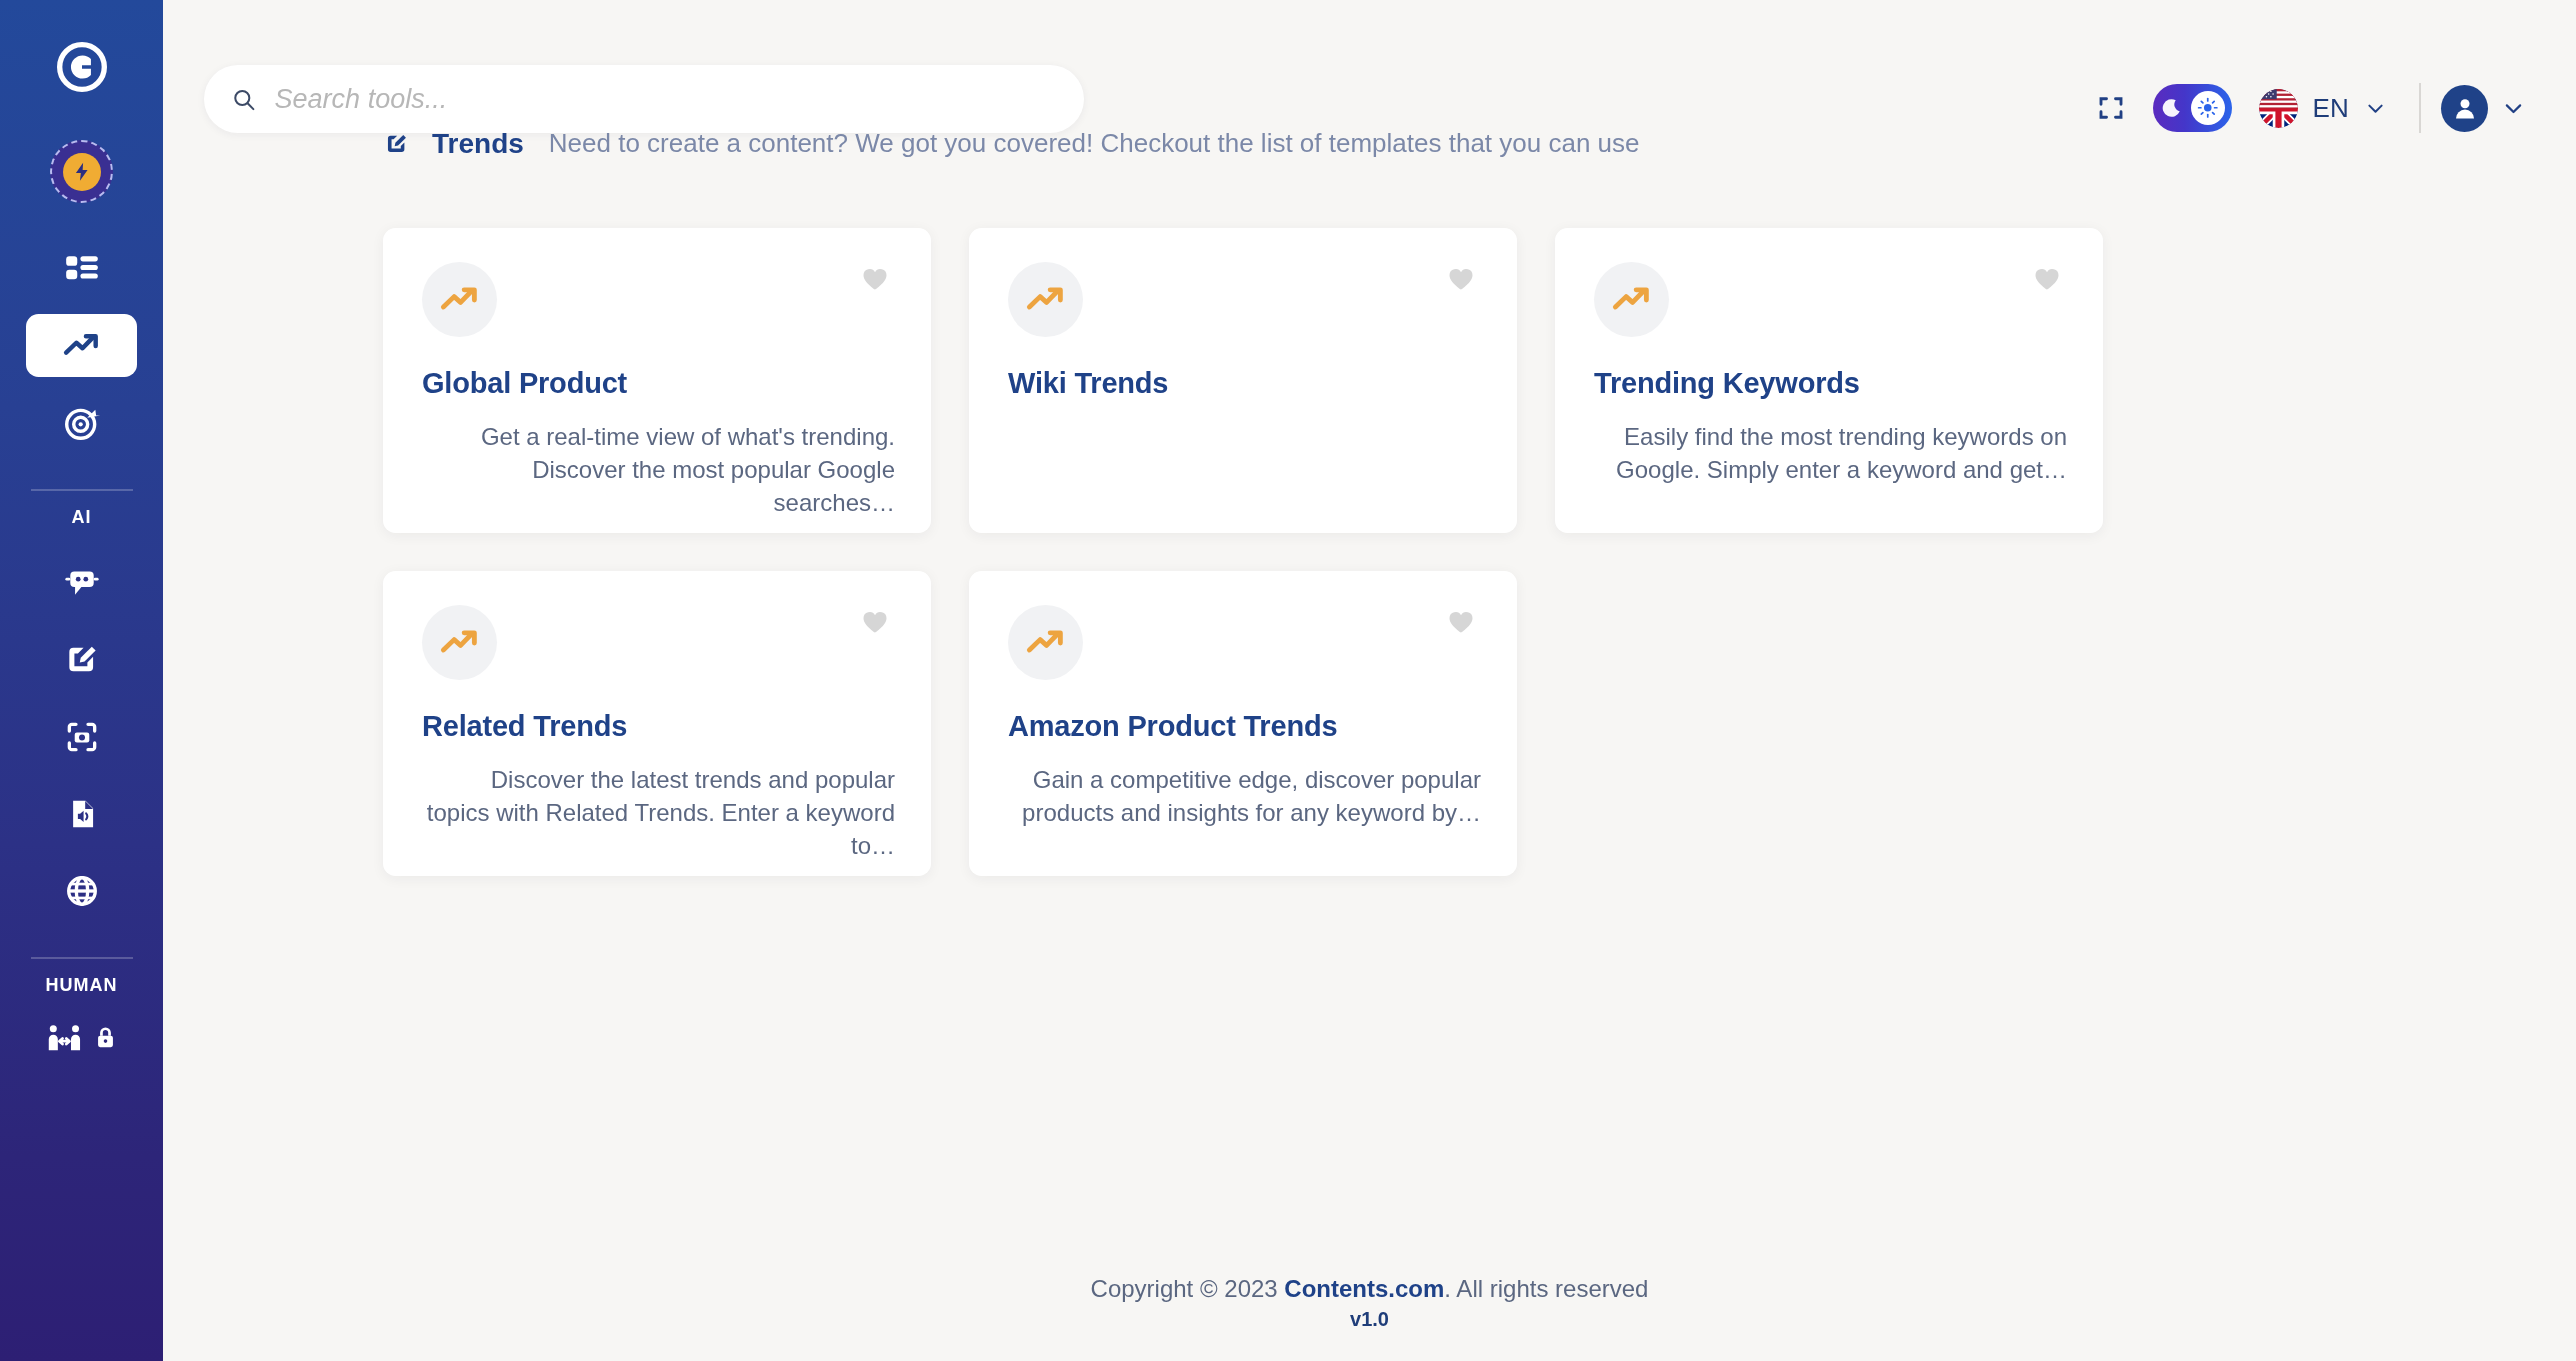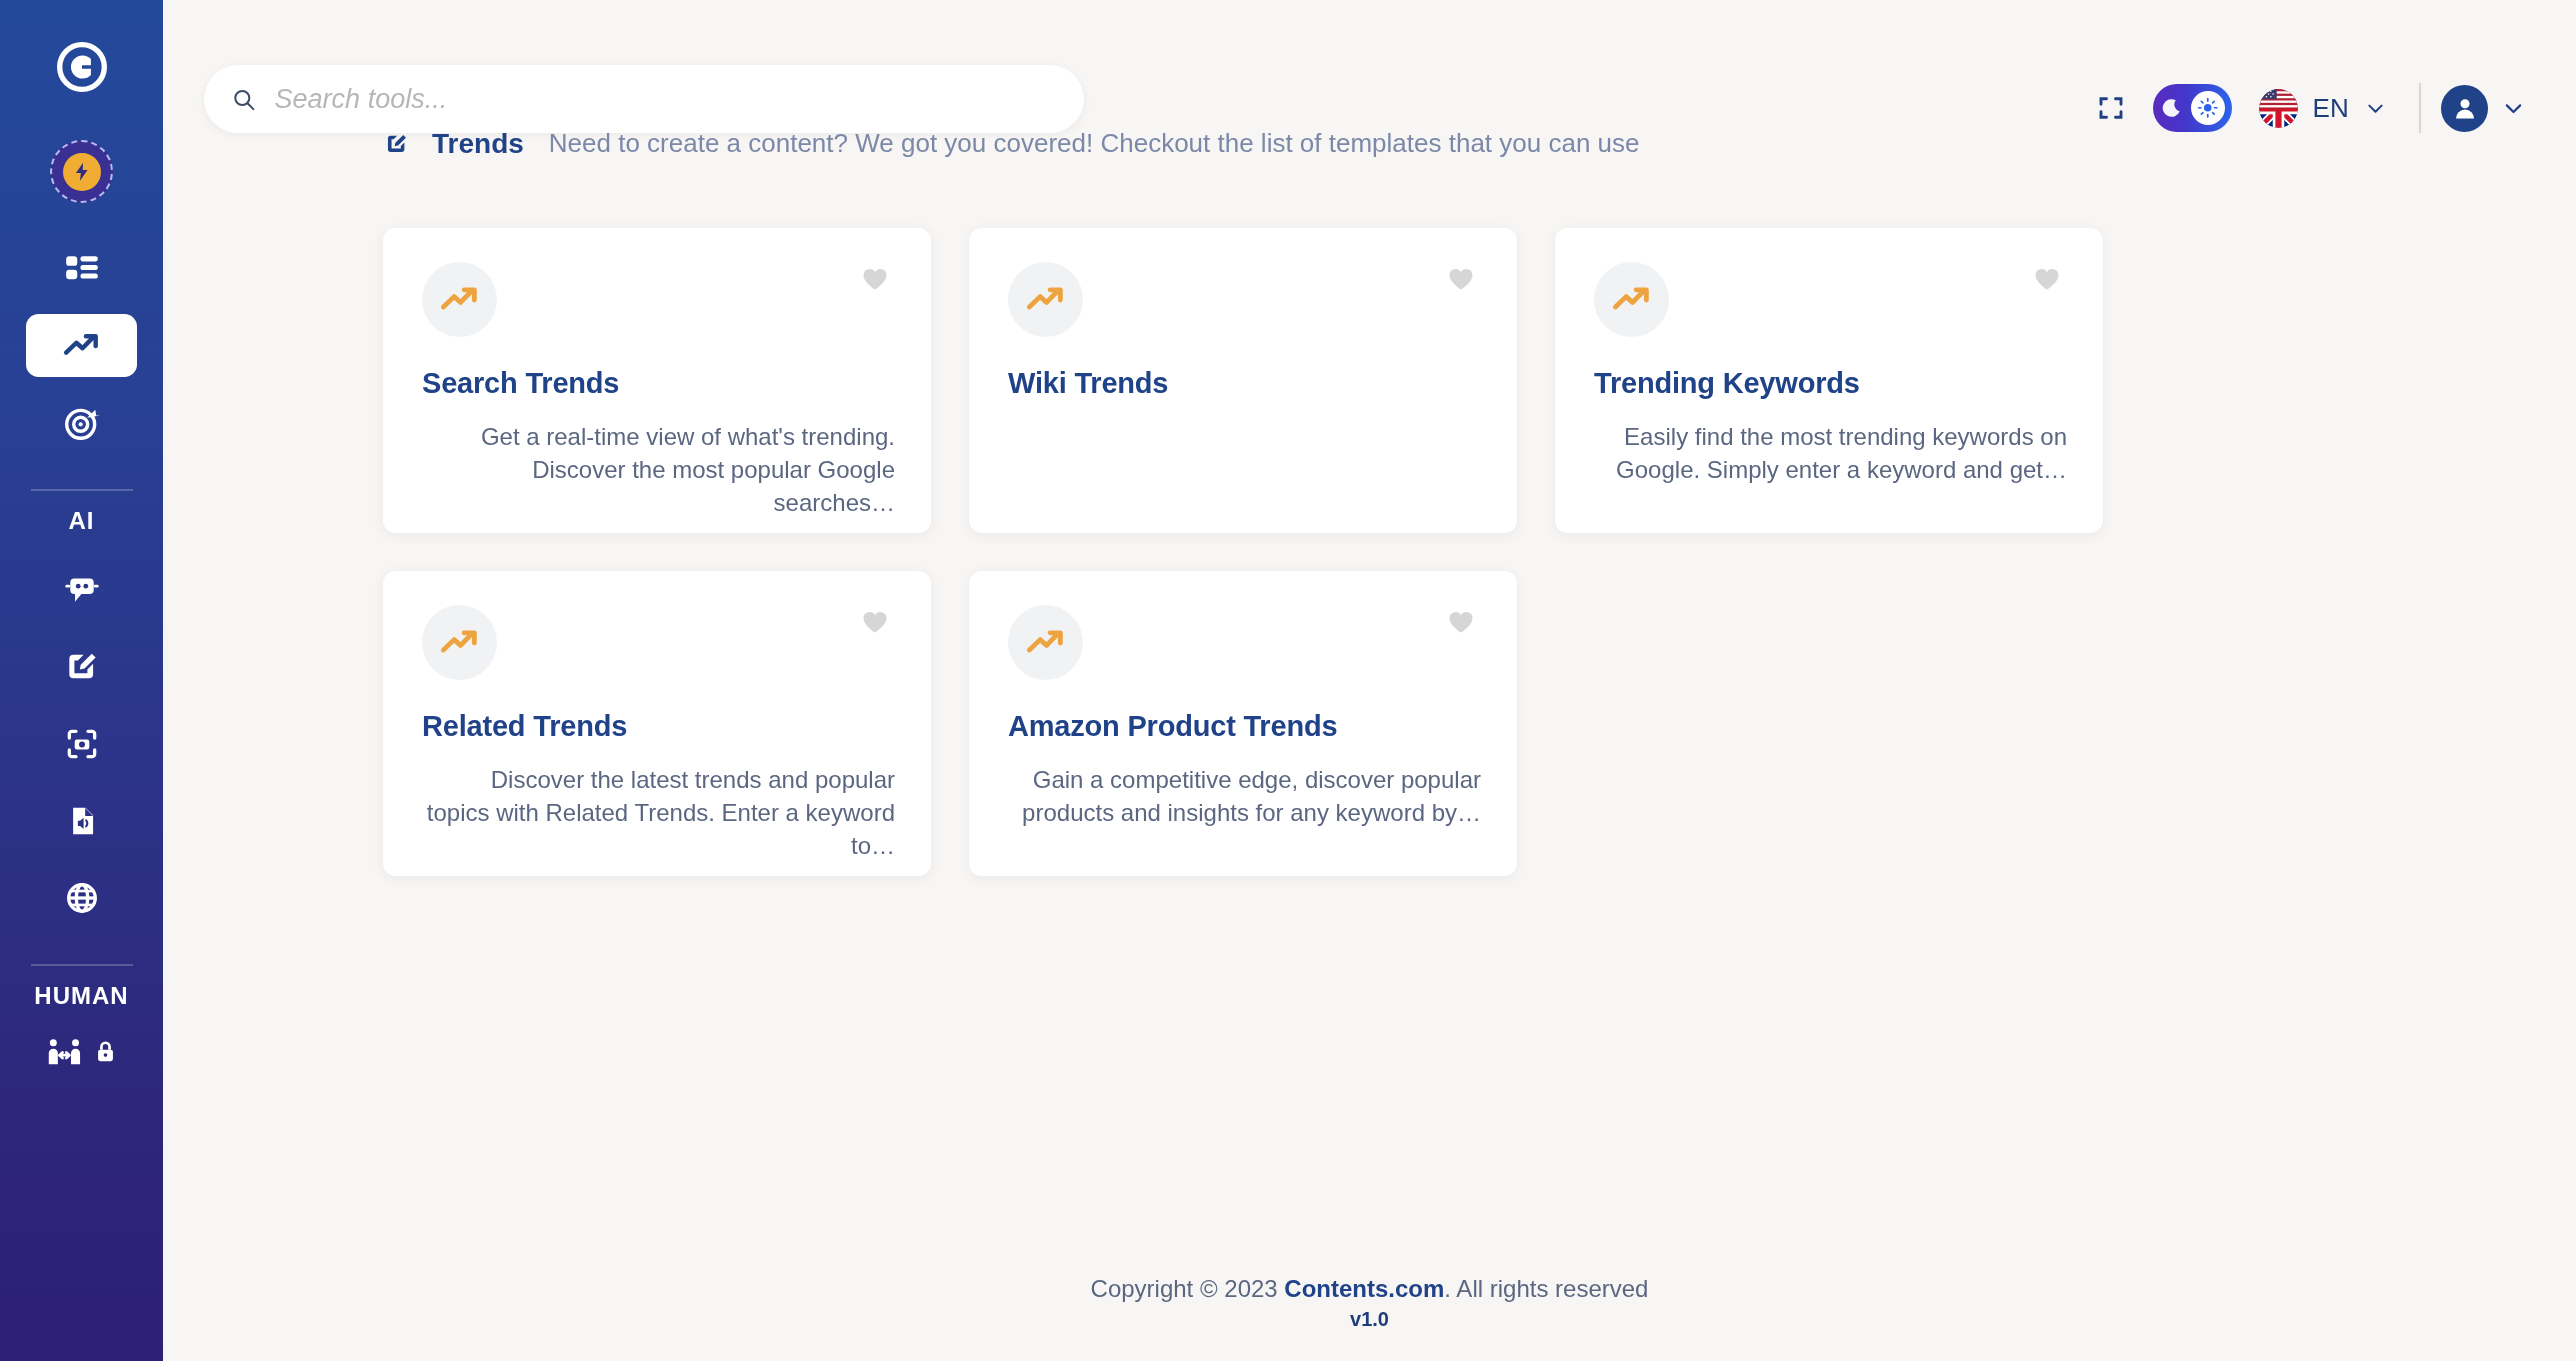--- a/index.html
+++ b/index.html
@@ -69,21 +69,21 @@
 
   .sb-divider {
     width: 102px;
     height: 1.8px;
     background: rgba(255,255,255,0.22);
     margin: 20px 0 16px 0;
   }
 
   .sb-label {
     color: #ffffff;
-    font-size: 24px;
+    font-size: 18px;
     font-weight: bold;
     letter-spacing: 1px;
     margin-bottom: 23px;
   }
 
   .human-row {
     display: flex;
     align-items: center;
     gap: 10.7px;
     cursor: pointer;
@@ -522,21 +522,21 @@
           <svg width="43" height="43" viewBox="0 0 24 24">
             <path d="M3 16.2 L9 10.4 L12.6 13.6 L18.6 7.4" fill="none" stroke="#eda440" stroke-width="2.7" stroke-linecap="round" stroke-linejoin="round"></path>
             <path d="M14.6 6.6 H20.3 V12.3" fill="none" stroke="#eda440" stroke-width="2.7" stroke-linecap="round" stroke-linejoin="round"></path>
           </svg>
         </div>
         <div class="card-heart">
           <svg width="30" height="30" viewBox="0 0 24 24">
             <path d="M12 20.4 C12 20.4 2.8 14.6 2.8 8.9 A4.9 4.9 0 0 1 12 6.6 A4.9 4.9 0 0 1 21.2 8.9 C21.2 14.6 12 20.4 12 20.4 Z" fill="#d6d6d6"></path>
           </svg>
         </div>
-        <div class="card-title">Search Trends</div>
+        <div class="card-title">Global Product</div>
         <div class="card-desc">Get a real-time view of what's trending. Discover the most popular Google searches…</div>
       </div>
 
       <div class="card">
         <div class="card-ico">
           <svg width="43" height="43" viewBox="0 0 24 24">
             <path d="M3 16.2 L9 10.4 L12.6 13.6 L18.6 7.4" fill="none" stroke="#eda440" stroke-width="2.7" stroke-linecap="round" stroke-linejoin="round"></path>
             <path d="M14.6 6.6 H20.3 V12.3" fill="none" stroke="#eda440" stroke-width="2.7" stroke-linecap="round" stroke-linejoin="round"></path>
           </svg>
         </div>

